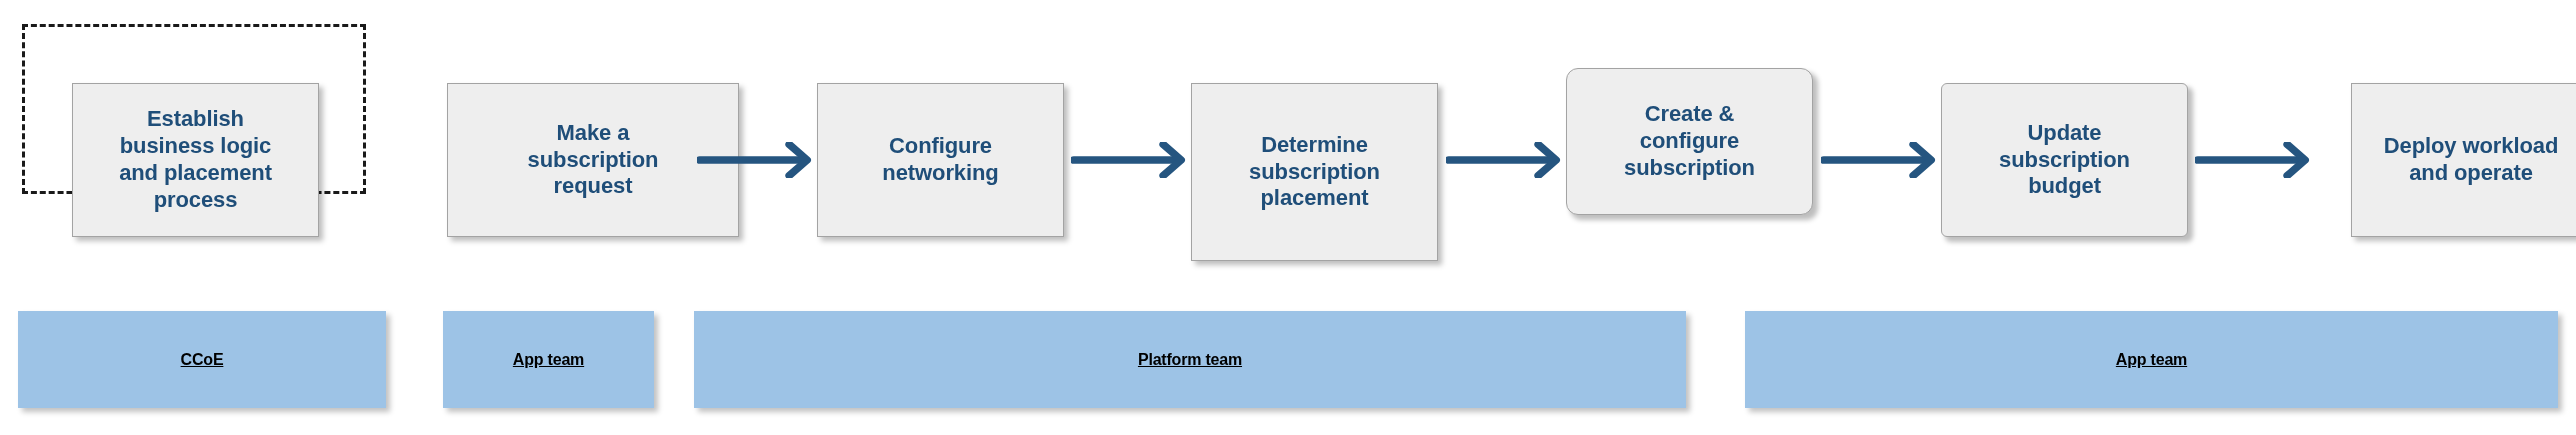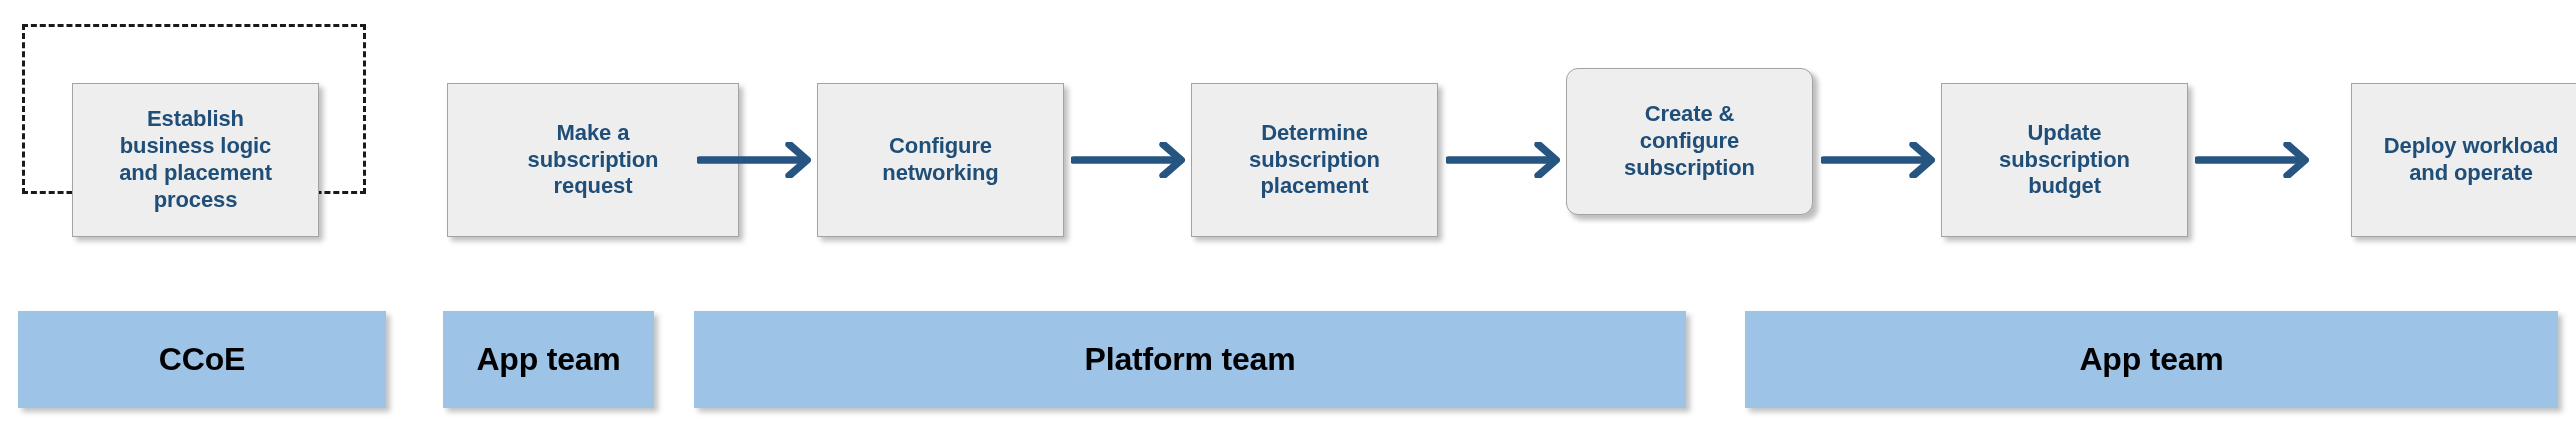--- a/index.html
+++ b/index.html
@@ -52,22 +52,23 @@
     box-sizing:border-box;
     background:#9DC3E6;
     box-shadow:4.1px 4.1px 5.3px rgba(0,0,0,0.24);
     display:flex;
     align-items:center;
     justify-content:center;
   }
   .team-label{
     color:#000000;
     font-weight:bold;
-    font-size:32px;
+    font-size:16px;
     letter-spacing:-0.2px;
+    text-decoration:underline;
   }
 </style>
 </head>
 <body>
 
 <div id="stage">
 
   <div class="dashed-group" style="left:22px;top:24px;width:344px;height:170px;"></div>
 
   <div id="steps-layer">
@@ -79,31 +80,31 @@
       </div>
       <div class="step" style="left: 447px; top: 83px; width: 292px; height: 154px;">
         <div class="step-label">Make a
 subscription
 request</div>
       </div>
       <div class="step" style="left: 817px; top: 83px; width: 247px; height: 154px;">
         <div class="step-label">Configure
 networking</div>
       </div>
-      <div class="step" style="left: 1191px; top: 83px; width: 247px; height: 154px;">
+      <div class="step" style="left: 1191px; top: 83px; width: 247px; height: 178px;">
         <div class="step-label">Determine
 subscription
 placement</div>
       </div>
       <div class="step" style="left: 1566px; top: 68px; width: 247px; height: 147px; border-radius: 12px;">
         <div class="step-label">Create &amp;
 configure
 subscription</div>
       </div>
-      <div class="step" style="left: 1941px; top: 83px; width: 247px; height: 154px;">
+      <div class="step" style="left: 1941px; top: 83px; width: 247px; height: 154px; border-radius: 6px;">
         <div class="step-label">Update
 subscription
 budget</div>
       </div>
       <div class="step" style="left: 2315px; top: 83px; width: 240px; height: 154px; margin-left: 36px;">
         <div class="step-label">Deploy workload
 and operate</div>
       </div>
     </div>
   <div id="arrows-layer">

